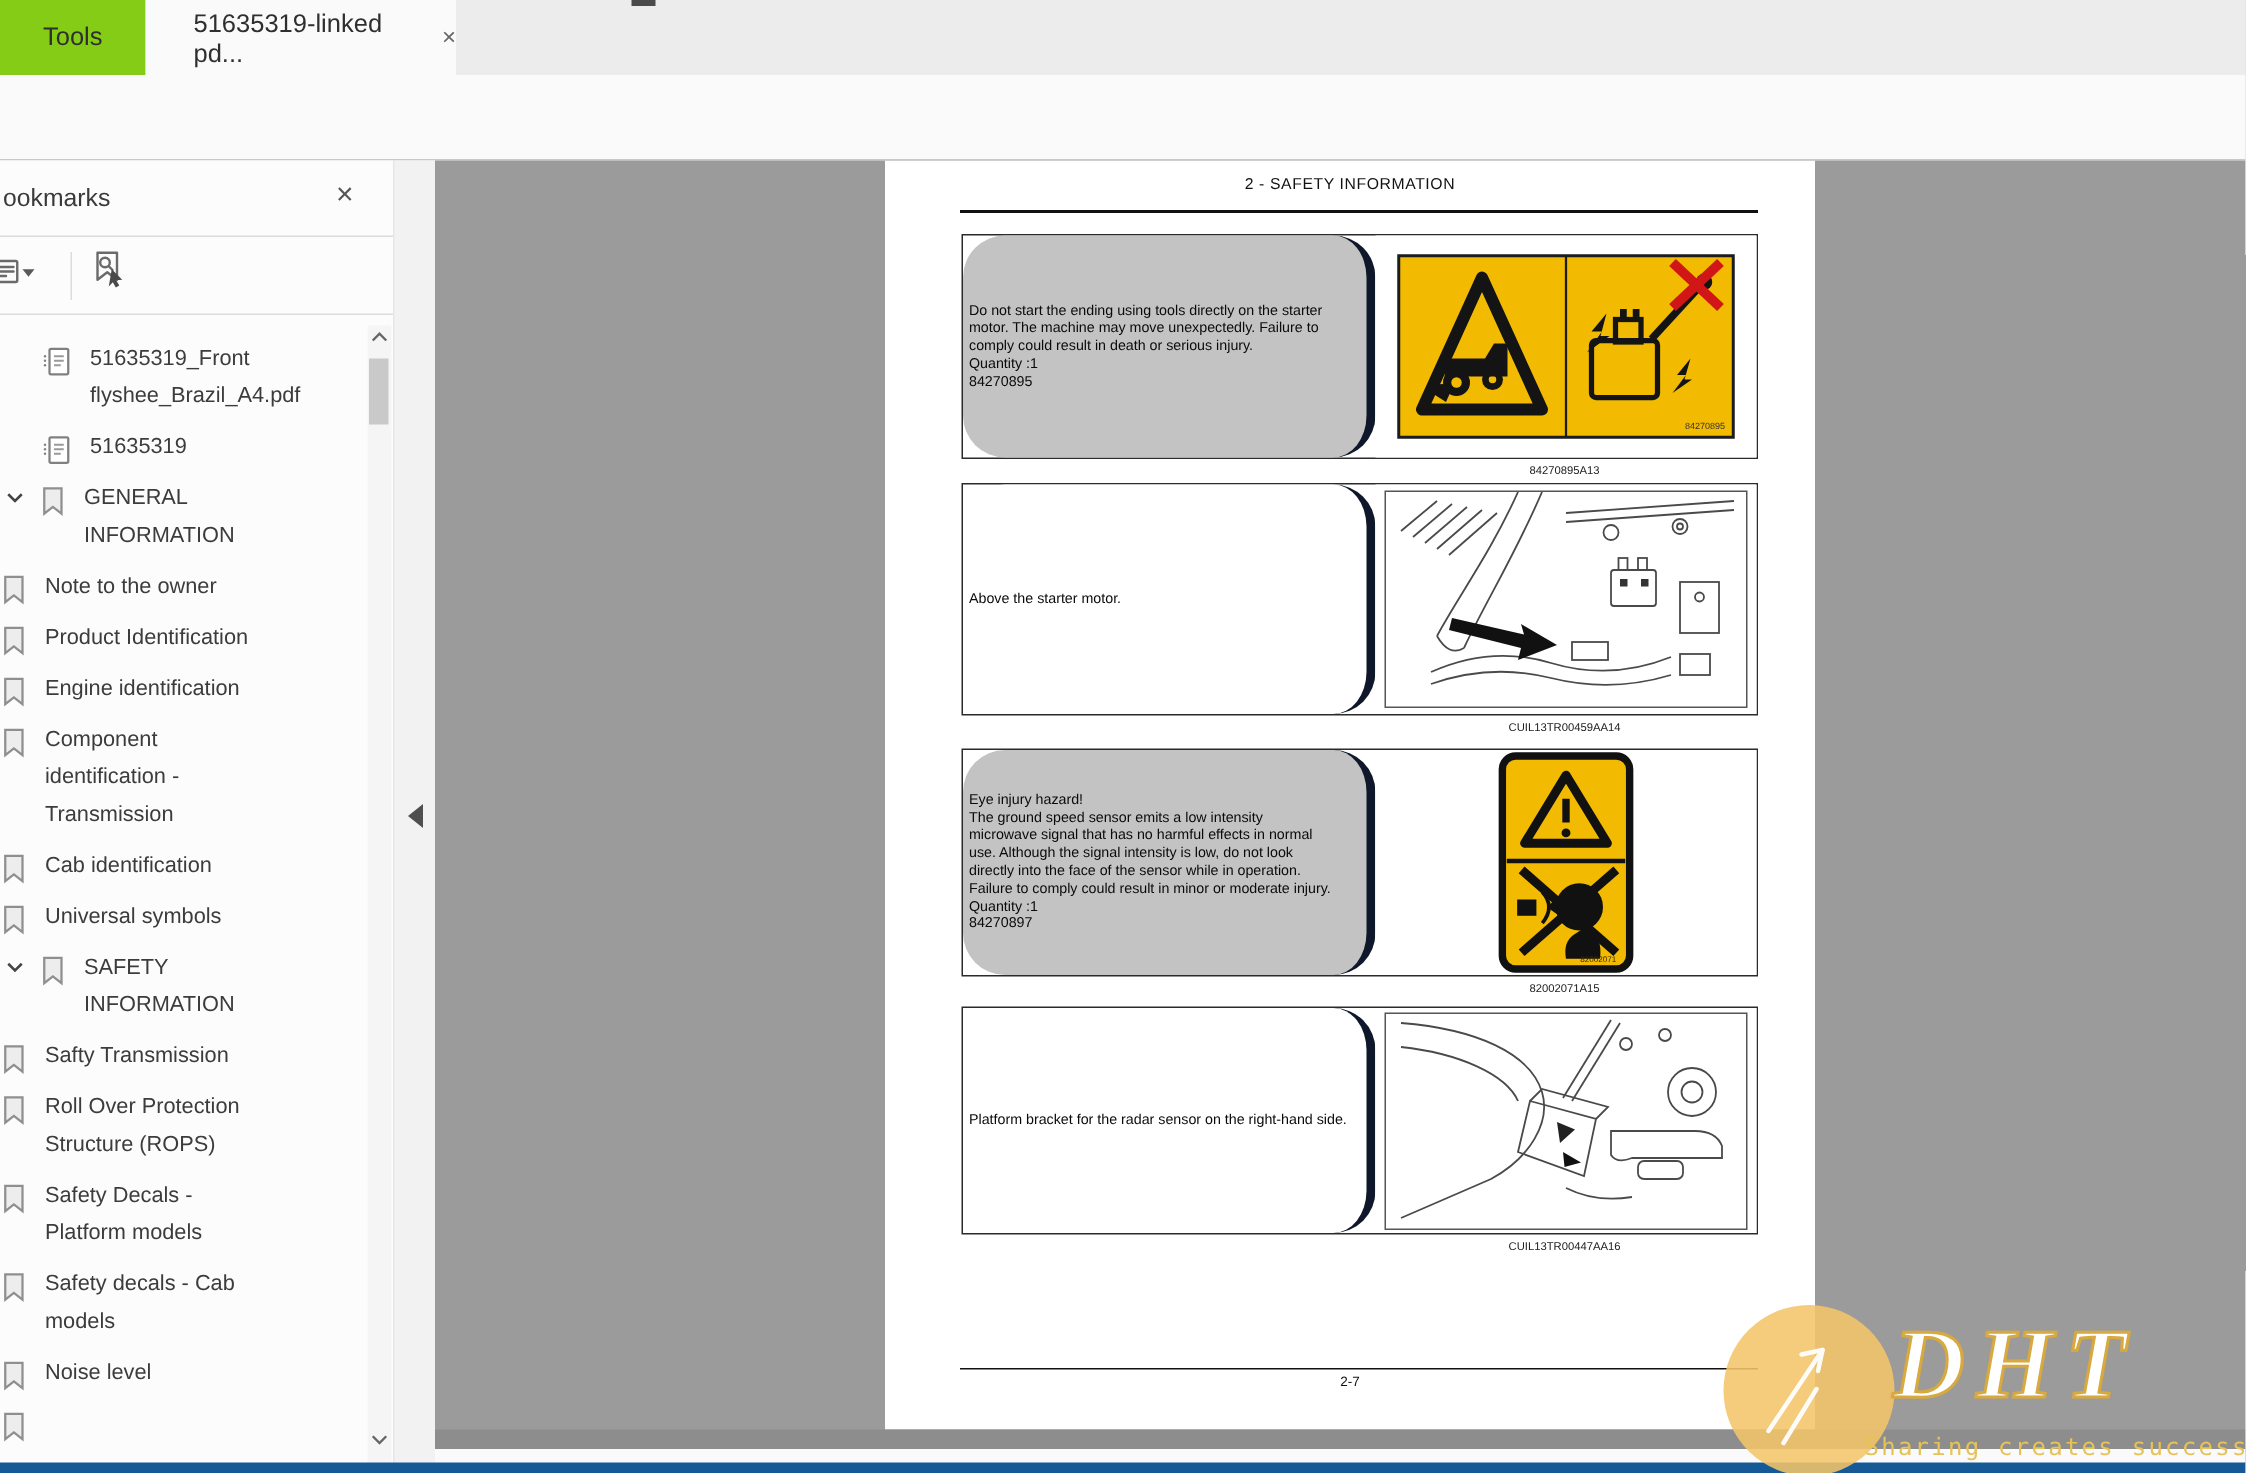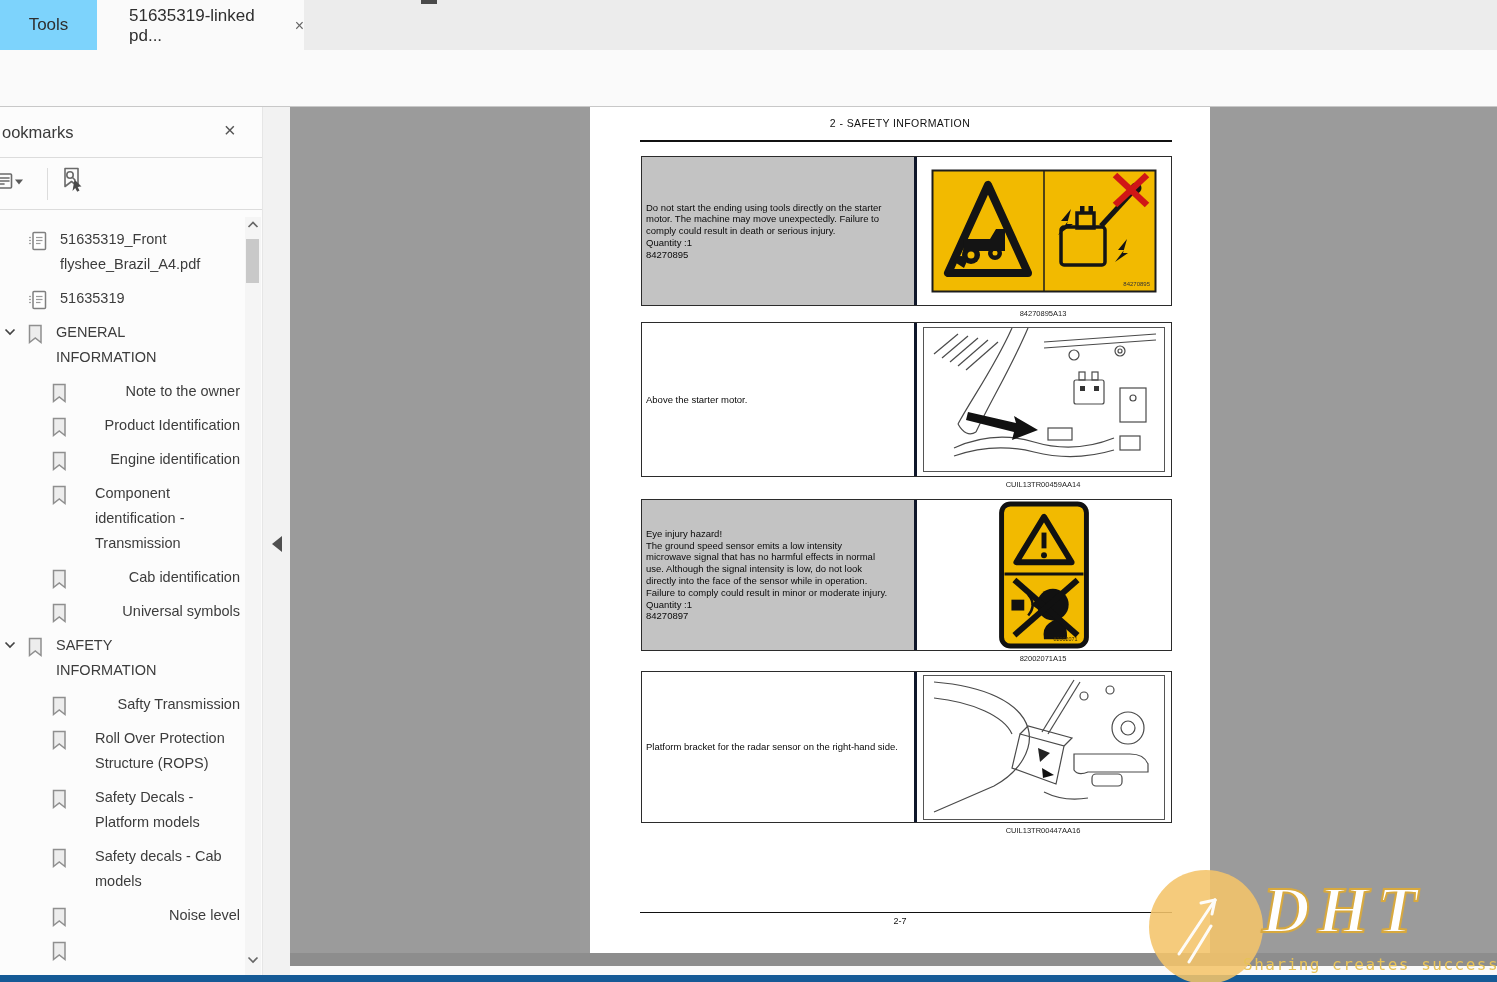--- a/index.html
+++ b/index.html
@@ -3,21 +3,21 @@
 <meta charset="utf-8">
 <style>
   html,body{margin:0;padding:0;width:1497px;height:982px;overflow:hidden;background:#fff;
     font-family:"Liberation Sans",sans-serif;}
   #app{position:relative;width:1497px;height:982px;overflow:hidden;}
 
   
   .tabbar{position:absolute;left:0;top:0;width:1497px;height:50px;background:#ececec;border-bottom:1px solid #d7d7d7;}
   .tab{position:absolute;top:0;height:50px;display:flex;align-items:center;justify-content:center;
     font-size:17px;color:#2f2f2f;cursor:default;}
-  .tab.tools{left:0;width:97px;background:#7dd3fc;border-right:1px solid #d2d2d2;}
+  .tab.tools{left:0;width:97px;background:#84cc16;border-right:1px solid #d2d2d2;}
   .tab.doc{left:97px;width:207px;background:#fafafa;height:51px;z-index:2;justify-content:flex-start;padding-left:32px;box-sizing:border-box;}
   .tab-close{margin-left:10px;font-size:16px;color:#666;line-height:1;}
   .top-tick{position:absolute;left:421px;top:0;width:16px;height:4px;background:#4a4a4a;}
 
   
   .toolbar{position:absolute;left:0;top:50px;width:1497px;height:57px;background:#fafafa;border-bottom:1px solid #c8c8c8;box-sizing:border-box;}
   .tbtn{position:absolute;top:65px;width:26px;height:26px;}
   .tdivider{position:absolute;top:61px;width:1px;height:34px;background:#d2d2d2;}
   .ic{stroke:#6a6a6a;fill:none;stroke-width:1.6;stroke-linecap:round;stroke-linejoin:round;}
   .pagebox{position:absolute;left:528px;top:63px;width:38px;height:26px;}
@@ -38,21 +38,21 @@
   .sb-div2{position:absolute;left:0;top:102px;width:262px;height:1px;background:#dcdcdc;}
   .sb-opt{position:absolute;left:-7px;top:62px;}
   .sb-tooldiv{position:absolute;left:47px;top:61px;width:1px;height:32px;background:#dcdcdc;}
   .sb-locate{position:absolute;left:58px;top:58px;}
 
   .tree{position:absolute;left:0;top:110px;width:240px;bottom:0;overflow:hidden;padding-top:10px;box-sizing:border-box;}
   .trow{display:flex;align-items:flex-start;margin-bottom:9px;font-size:14.5px;line-height:25px;color:#3c3c3c;}
   .trow .tico{flex:0 0 auto;margin-right:12px;margin-top:3px;}
   .trow.file{padding-left:28px;}
   .trow.section{padding-left:4px;}
-  .trow.child{padding-left:50px;justify-content:space-between;}
+  .trow.child{}
   .trow .chev{flex:0 0 auto;width:16px;margin-right:6px;margin-top:8px;}
   .trow.file .lbl{max-width:190px;}
   .trow.section .lbl{max-width:150px;}
   .trow.child .lbl{max-width:145px;}
 
   .sb-scroll{position:absolute;right:1px;top:110px;bottom:6px;width:16px;background:#f5f5f5;}
   .sb-up{position:absolute;top:4px;left:2px;}
   .sb-thumb{position:absolute;top:22px;left:1px;width:13px;height:44px;background:#c9c9c9;}
   .sb-down{position:absolute;bottom:12px;left:2px;}
 
@@ -63,22 +63,22 @@
   .gapbar{position:absolute;left:0;top:846px;width:1207px;height:13px;background:#8d8d8d;}
   .sliver{position:absolute;left:0;top:859px;width:1207px;height:16px;background:#fafafa;}
   .bottomline{position:absolute;left:0;top:975px;width:1497px;height:7px;background:#155a96;z-index:5;}
 
   
   .page{position:absolute;left:300px;top:0;width:620px;height:846px;background:#ffffff;}
   .phead{position:absolute;left:0;top:10px;width:620px;text-align:center;font-size:10.5px;letter-spacing:.4px;color:#111;}
   .prule{position:absolute;left:50px;top:33px;width:532px;height:2px;background:#111;}
   .rows{position:absolute;left:51px;top:49px;width:531px;}
   .prow{display:flex;border:1px solid #2b2b2b;box-sizing:border-box;}
-  .pcell.text{width:275px;box-sizing:border-box;border-right:3px solid #0f172a;padding:6px 4px;
-    font-size:9.5px;line-height:1.24;color:#0a0a0a;white-space:pre-line;display:flex;flex-direction:column;justify-content:center;}
+  .pcell.text{width:275px;box-sizing:border-box;border-right:6px solid #0f172a;padding:6px 4px;
+    font-size:9.5px;line-height:1.24;color:#0a0a0a;white-space:pre-line;display:flex;flex-direction:column;justify-content:center;border-radius:28px;}
   .pcell.text.gray{background:#c3c3c3;}
   .pcell.text.white{background:#fff;}
   .pcell.fig{flex:1;background:#fff;display:flex;align-items:center;justify-content:center;position:relative;}
   .pcaption{height:16px;margin-left:275px;width:254px;text-align:center;font-size:7.5px;color:#222;padding-top:3px;box-sizing:border-box;}
   .pcaption .fign{}
   .sp6{height:6px;} .sp4{height:4px;}
   .lineart{border:1px solid #555;background:#fff;}
   .foot-rule{position:absolute;left:50px;top:805px;width:532px;height:1px;background:#111;}
   .foot-num{position:absolute;left:0;top:809px;width:620px;text-align:center;font-size:9px;color:#111;}
 

